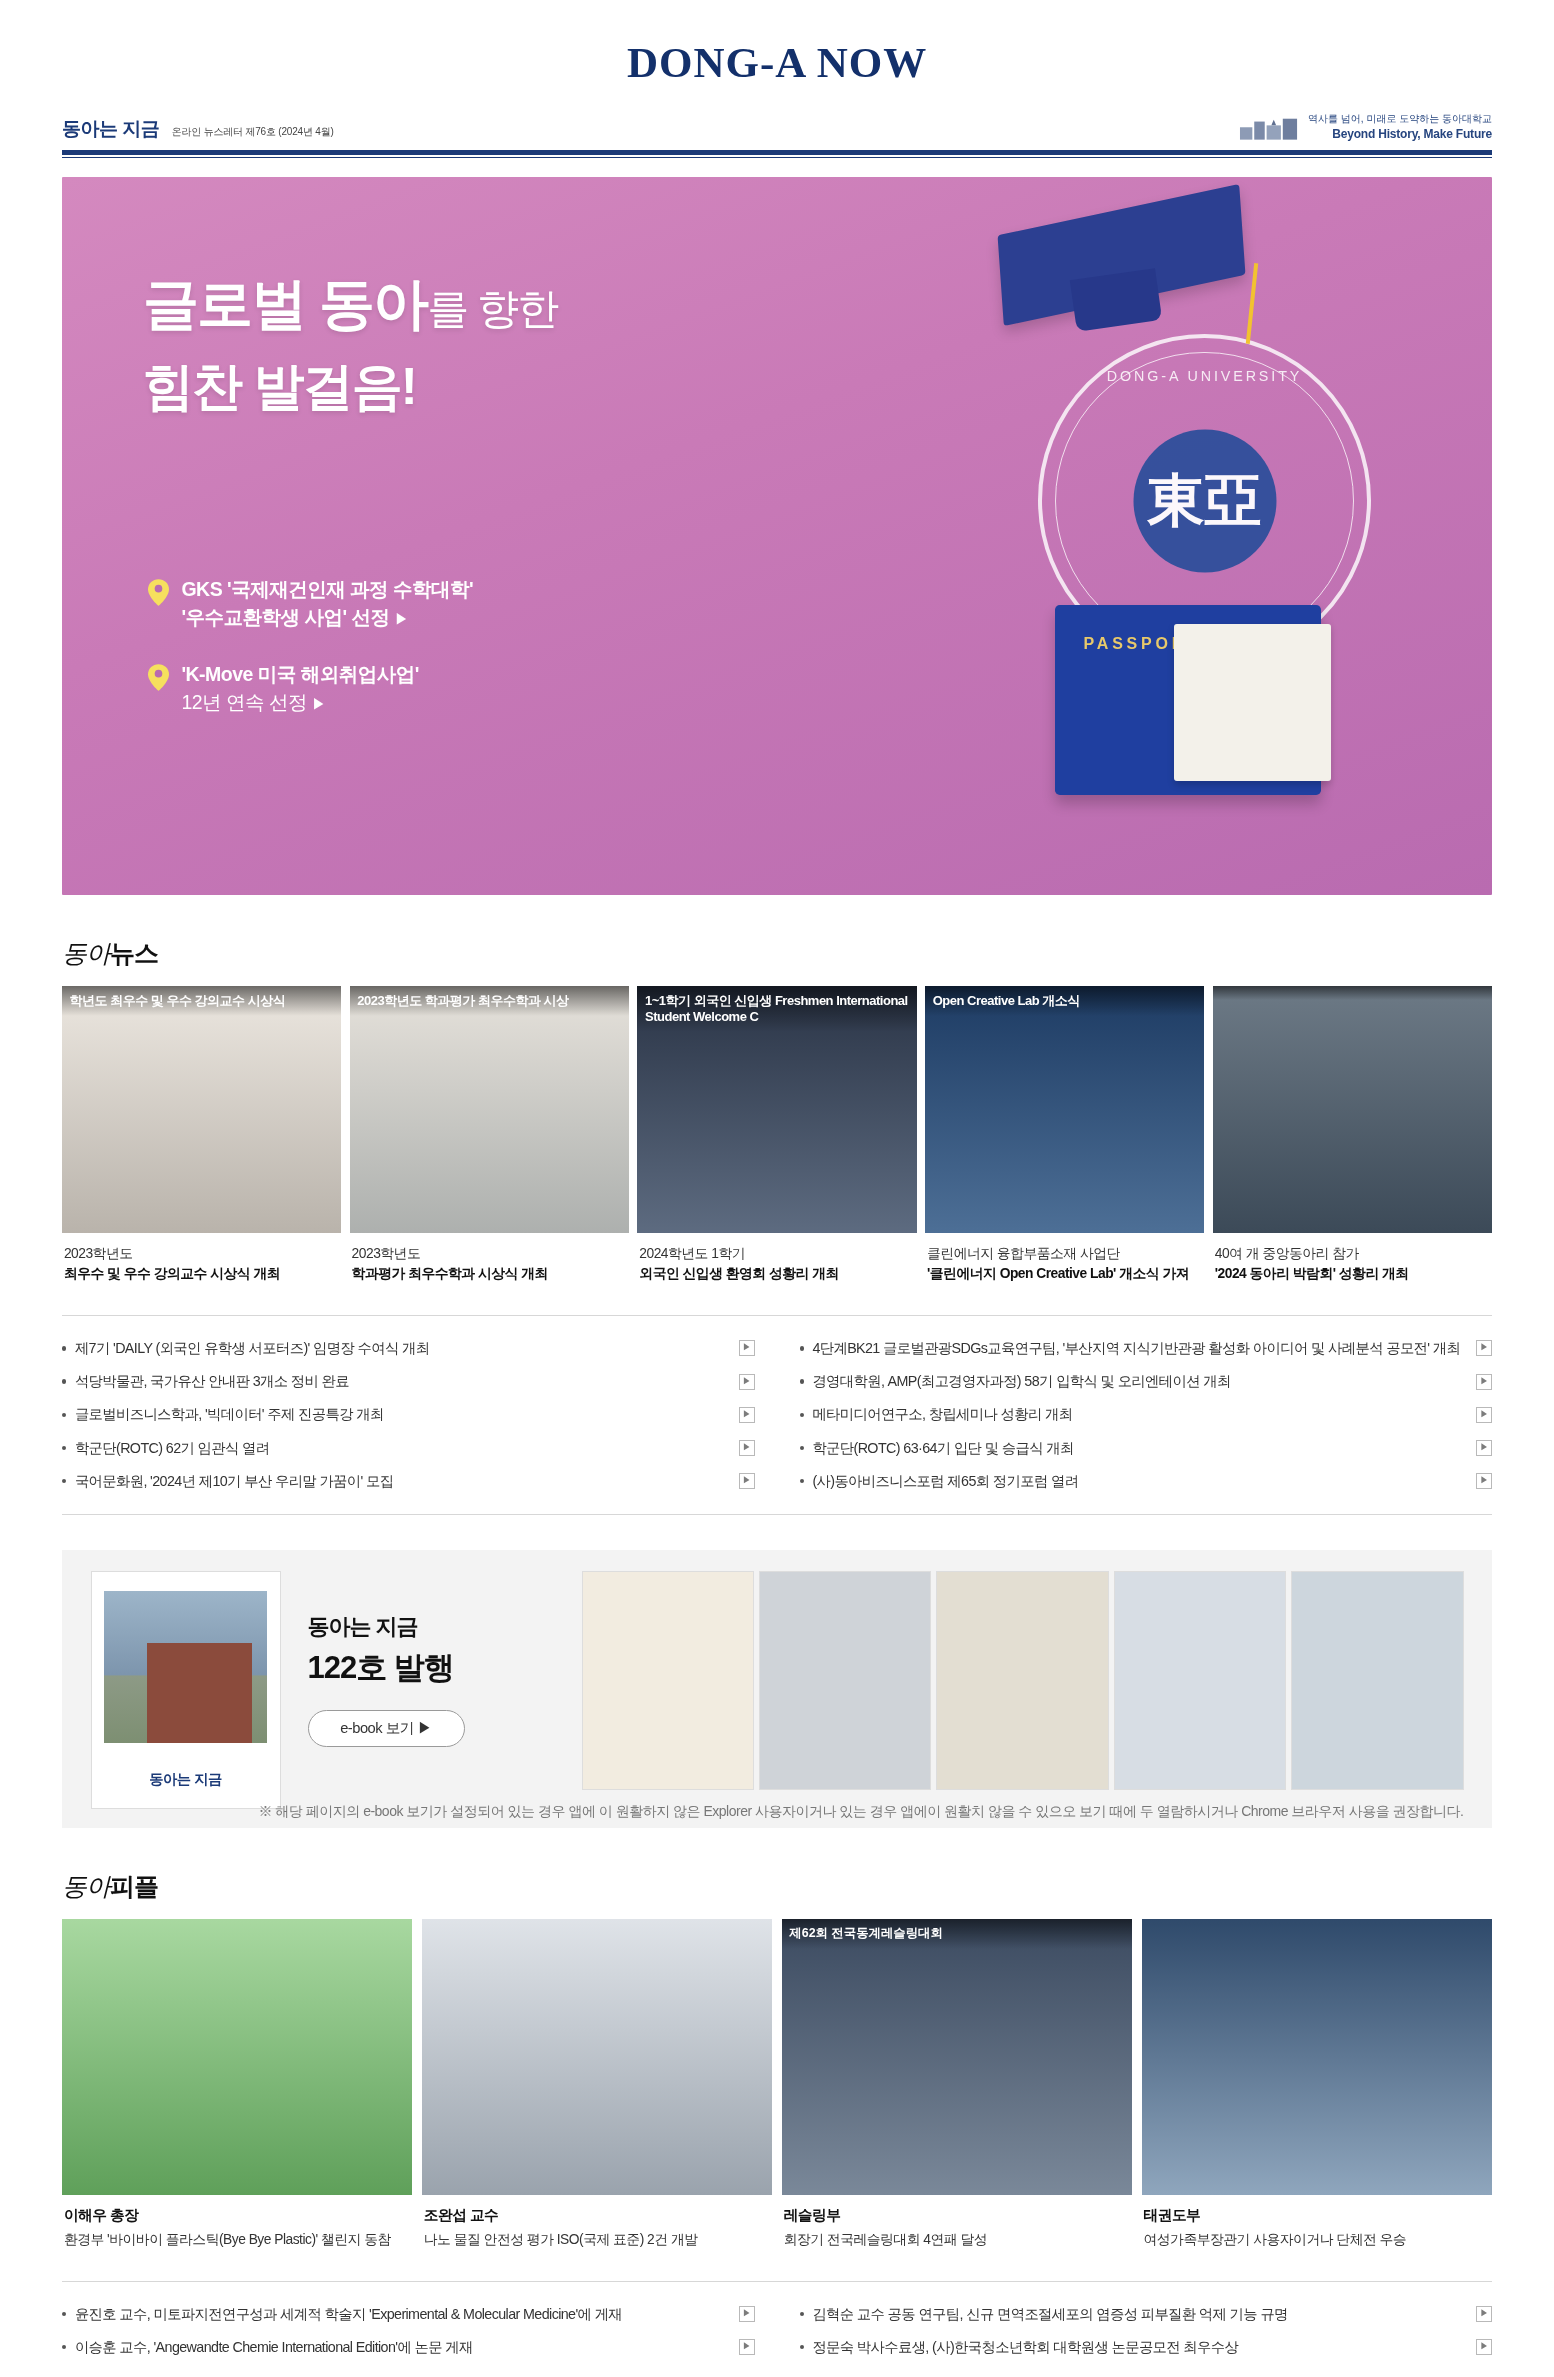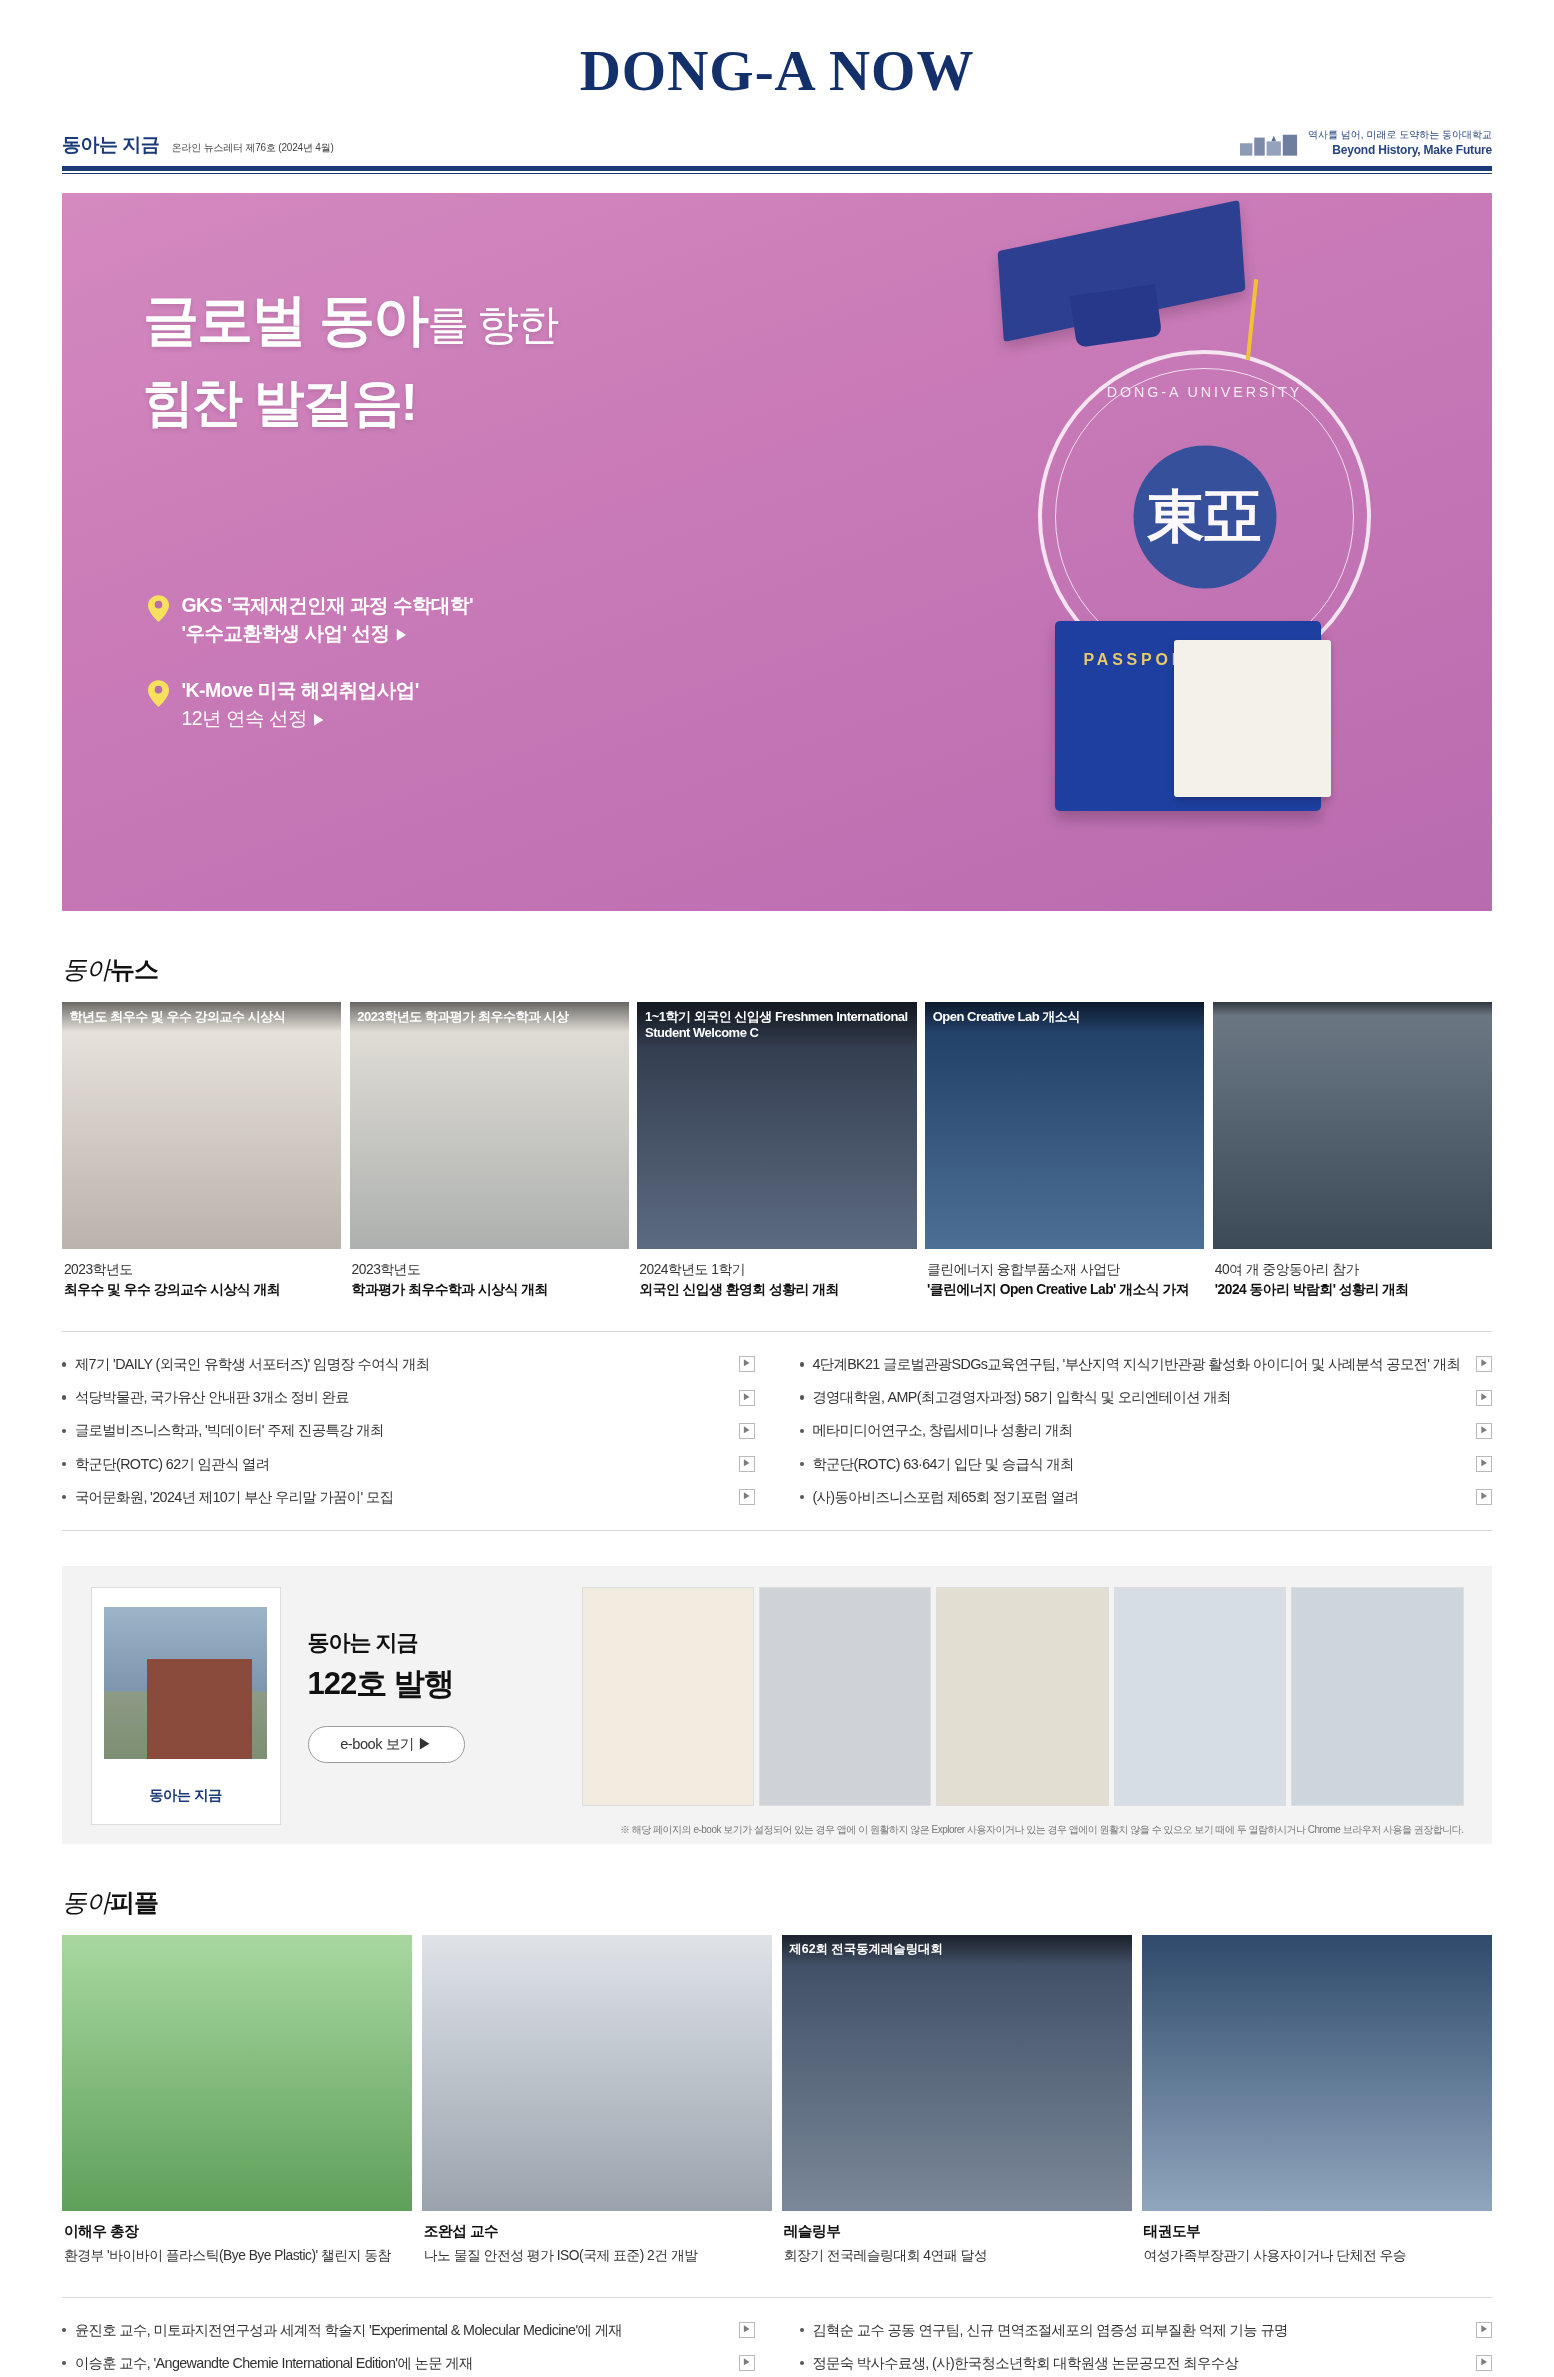--- a/index.html
+++ b/index.html
@@ -15,21 +15,21 @@
     background: #fff;
     position: relative;
   }
   
   .masthead {
     padding-top: 38px;
     text-align: center;
   }
   .masthead .logo {
     font-family: "Liberation Serif", serif;
-    font-size: 57px;
+    font-size: 43px;
     letter-spacing: 1px;
     color: #13306b;
     font-weight: 700;
   }
   .topbar {
     margin: 25px 62px 0 62px;
     display: flex;
     align-items: flex-end;
     justify-content: space-between;
     padding-bottom: 8.6px;
@@ -320,21 +320,21 @@
     flex: 1 1 auto;
     display: grid;
     grid-template-columns: repeat(5, 1fr);
     gap: 4.8px;
     height: 219px;
   }
   .mag .spread .pg { background: #e8e4dc; border: 0.5px solid #ddd; position: relative; overflow: hidden;}
   .mag .note {
     position: absolute;
     right: 28.5px; bottom: 6.7px;
-    font-size: 10px; color: #777; letter-spacing: -0.5px;
+    font-size: 14px; color: #777; letter-spacing: -0.5px;
   }
   
   .people {
     margin: 0 62px;
     display: grid;
     grid-template-columns: repeat(4, 1fr);
     gap: 9.5px;
   }
   .people .pcard .thumb { height: 276px; background: #cdd3da; position: relative; overflow: hidden;}
   .people .pcard .caption { padding: 10.5px 1.9px 0 1.9px; font-size: 13.8px; line-height: 1.45; letter-spacing: -0.5px; color: #333;}

